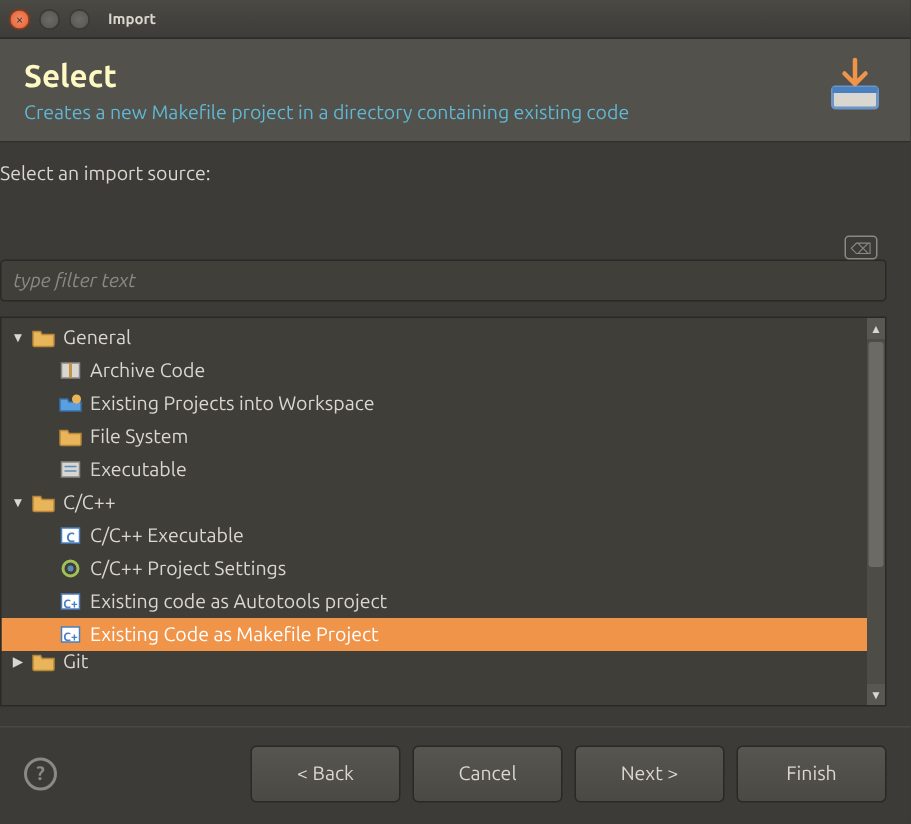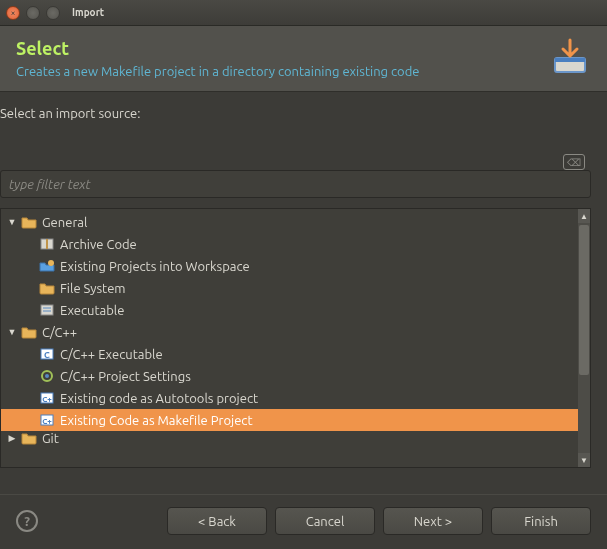--- a/index.html
+++ b/index.html
@@ -7,21 +7,21 @@
 
 
 .titlebar { background: linear-gradient(#4a4944, #3d3c38); height: 26px; display: flex; align-items: center; padding: 0 6px; border-bottom: 1px solid #2a2a26; }
 .win-btn { width: 14px; height: 14px; border-radius: 50%; margin-right: 6px; display: inline-flex; align-items: center; justify-content: center; font-size: 9px; color: #333; }
 .win-close { background: radial-gradient(#f28b63,#e16136); border:1px solid #8b3a1a; }
 .win-min, .win-max { background: radial-gradient(#6b6a64,#55544f); border:1px solid #3a3935; }
 .titlebar .title { color: #d9d7cf; font-size: 10px; font-weight: bold; margin-left: 6px; }
 
 
 .banner { background: #52514c; padding: 12px 16px; display: flex; justify-content: space-between; align-items: flex-start; border-bottom: 1px solid #2f2e2a; }
-.banner h1 { color: #bef264; font-size: 18px; font-weight: bold; margin-bottom: 6px; }
+.banner h1 { color: #fef9c3; font-size: 21px; font-weight: bold; margin-bottom: 6px; }
 .banner p { color: #5fb7d4; font-size: 13px; }
 .banner-icon { margin-left: 10px; }
 
 
 .main { padding: 14px 16px 8px 0; }
 .label { color: #d9d7cf; font-size: 13px; margin-bottom: 6px; display: block; }
 
 .filter-box { position: relative; }
 .filter-input { width: 100%; background: #403f3a; border: 1px solid #2a2926; border-radius: 3px; padding: 6px 30px 6px 8px; color: #d9d7cf; font-size: 13px; outline: none; margin-top: 44px; }
 .filter-input::placeholder { color: #8a8983; font-style: italic; }
@@ -41,21 +41,21 @@
 .row.selected { background:#f0944a; color:#fff; }
 .row.folder { font-weight: normal; }
 
 
 .folder-ic svg, .file-ic svg { display:block; }
 
 
 .footer { position:absolute; left:0; right:0; bottom:0; padding: 12px 16px 14px 16px; display:flex; align-items:center; background:#3c3b37; border-top:1px solid #4a4944; }
 .help { width:22px; height:22px; border:2px solid #8a8983; border-radius:50%; color:#8a8983; display:flex; align-items:center; justify-content:center; font-size:13px; font-weight:bold; cursor:pointer; }
 .spacer { flex:1; }
-.btn { min-width:100px; height:28px; margin-left:8px; background: linear-gradient(#56554f,#4a4944); border:1px solid #2a2926; border-radius:4px; color:#d9d7cf; font-size:13px; cursor:pointer; }
+.btn { min-width:100px; height:38px; margin-left:8px; background: linear-gradient(#56554f,#4a4944); border:1px solid #2a2926; border-radius:4px; color:#d9d7cf; font-size:13px; cursor:pointer; }
 </style>
 </head>
 <body>
 
 <div class="titlebar">
   <span class="win-btn win-close">×</span>
   <span class="win-btn win-min"></span>
   <span class="win-btn win-max"></span>
   <span class="title">Import</span>
 </div>

